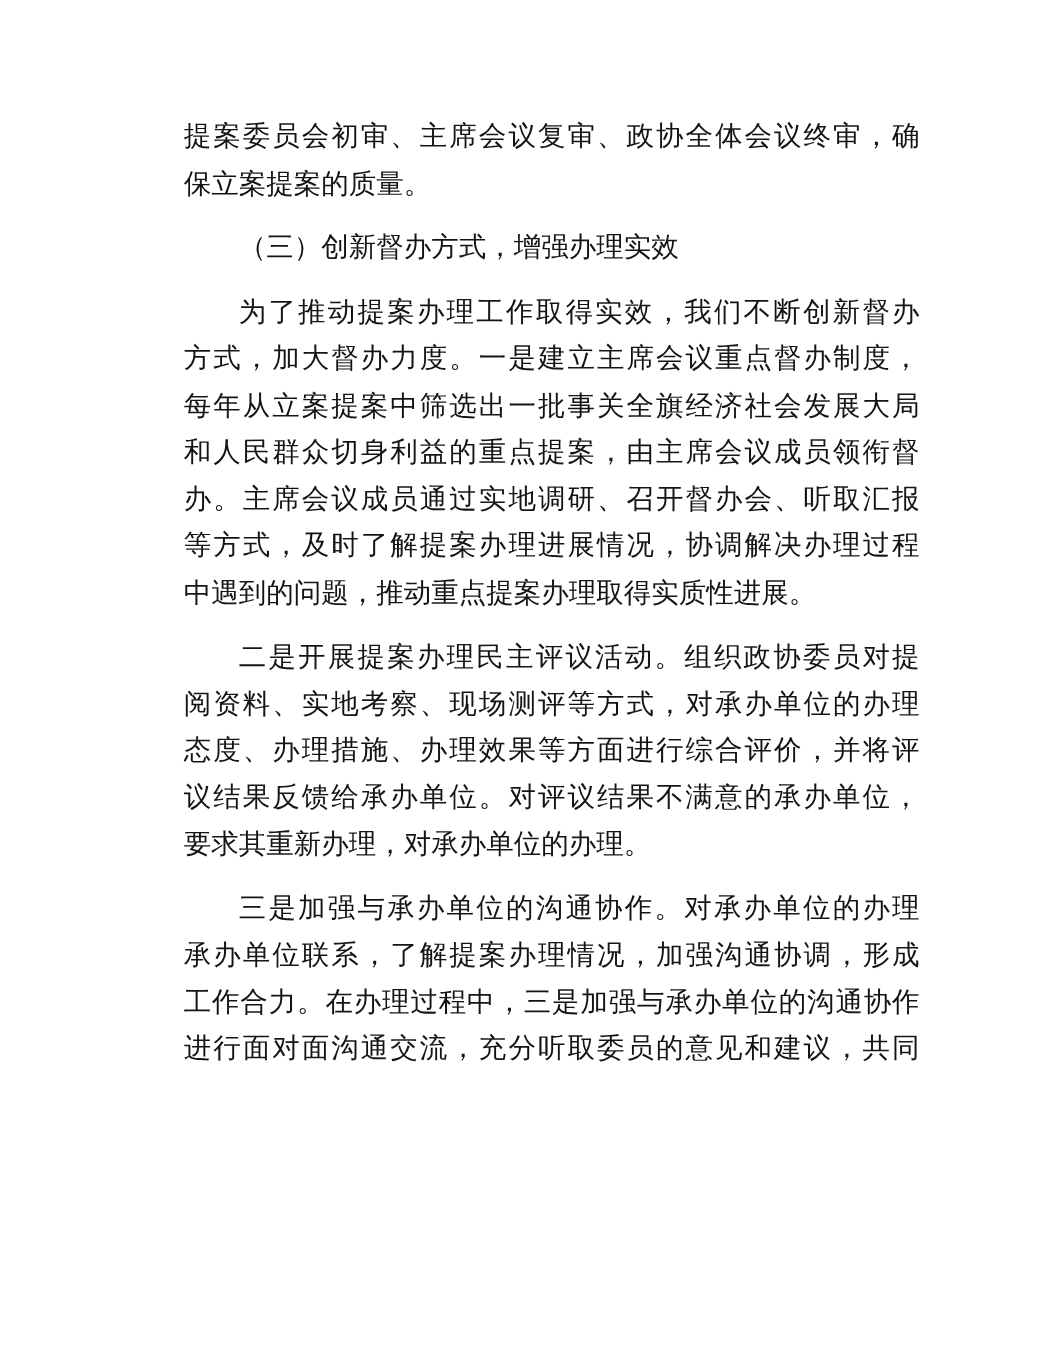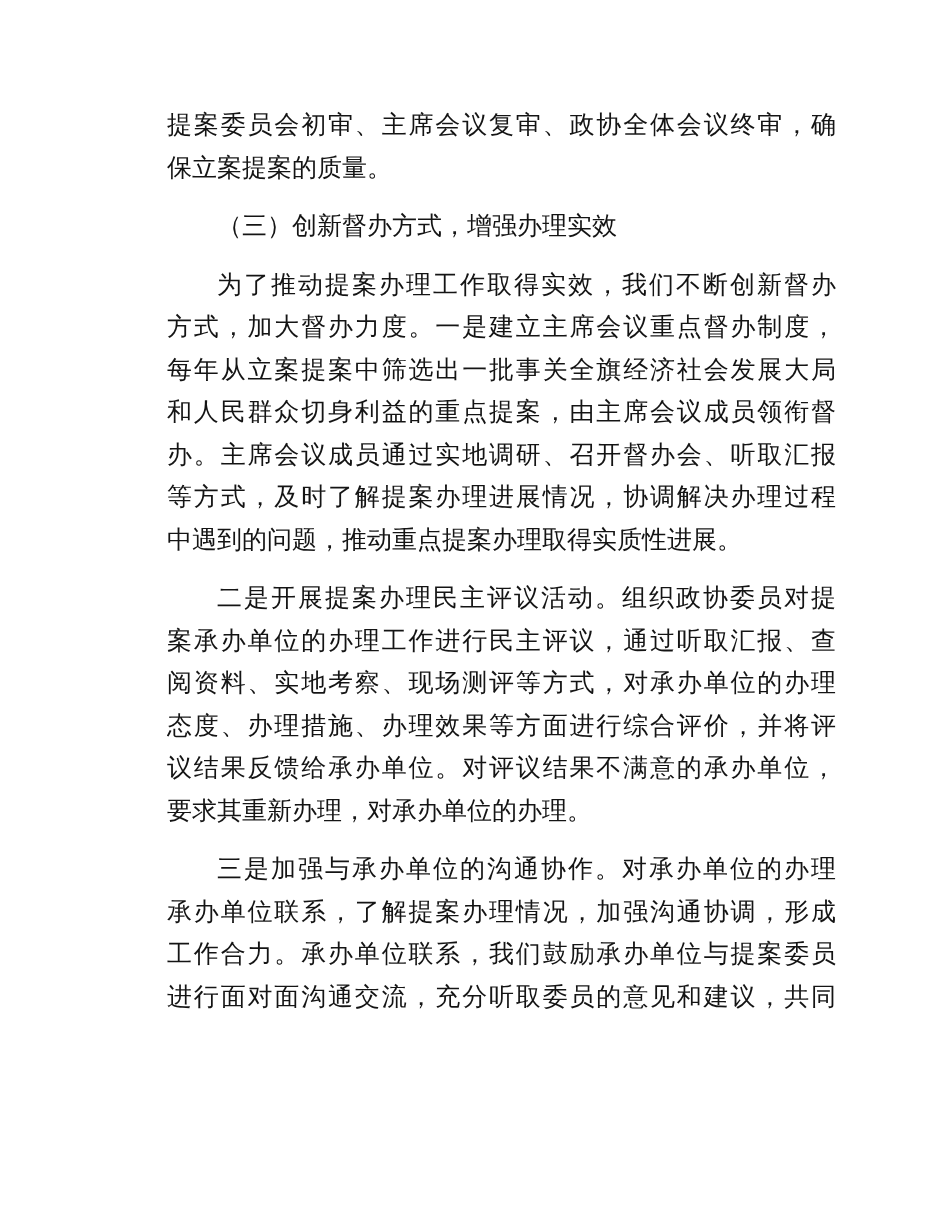--- a/index.html
+++ b/index.html
@@ -59,26 +59,25 @@
         <div class="line indent">为了推动提案办理工作取得实效，我们不断创新督办</div>
         <div class="line">方式，加大督办力度。一是建立主席会议重点督办制度，</div>
         <div class="line">每年从立案提案中筛选出一批事关全旗经济社会发展大局</div>
         <div class="line">和人民群众切身利益的重点提案，由主席会议成员领衔督</div>
         <div class="line">办。主席会议成员通过实地调研、召开督办会、听取汇报</div>
         <div class="line">等方式，及时了解提案办理进展情况，协调解决办理过程</div>
         <div class="line last">中遇到的问题，推动重点提案办理取得实质性进展。</div>
       </div>
       <div class="para">
         <div class="line indent">二是开展提案办理民主评议活动。组织政协委员对提</div>
-        <div class="line">案承办单位的办理工作进行民主评议，通过听取汇报、查</div>
         <div class="line">阅资料、实地考察、现场测评等方式，对承办单位的办理</div>
         <div class="line">态度、办理措施、办理效果等方面进行综合评价，并将评</div>
         <div class="line">议结果反馈给承办单位。对评议结果不满意的承办单位，</div>
         <div class="line last">要求其重新办理，对承办单位的办理。</div>
       </div>
       <div class="para">
         <div class="line indent">三是加强与承办单位的沟通协作。对承办单位的办理</div>
         <div class="line">承办单位联系，了解提案办理情况，加强沟通协调，形成</div>
-        <div class="line">工作合力。承办单位联系，我们鼓励承办单位与提案委员</div>
+        <div class="line">工作合力。在办理过程中，三是加强与承办单位的沟通协作</div>
         <div class="line">进行面对面沟通交流，充分听取委员的意见和建议，共同</div>
       </div>
     </div>
 </div>
 
 </body></html>

